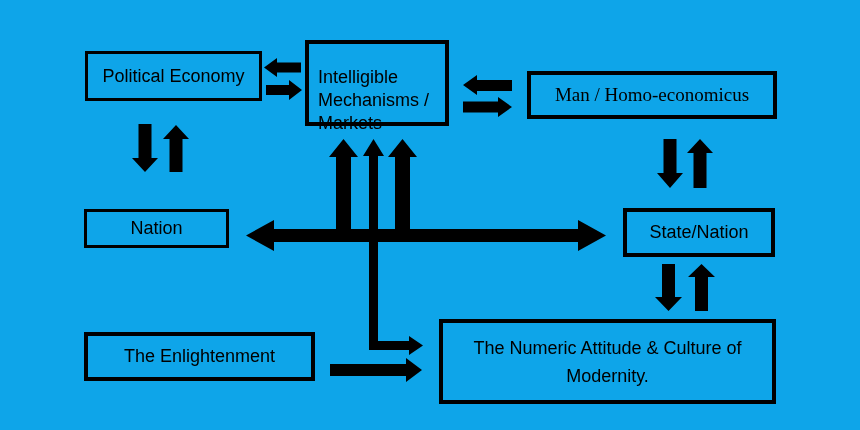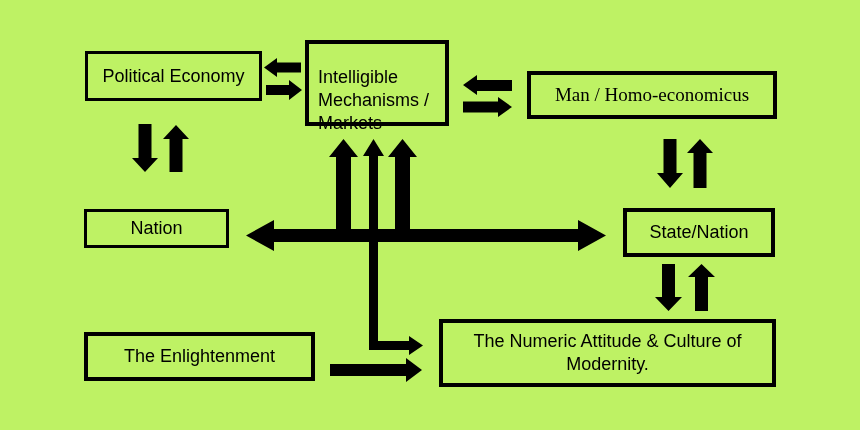--- a/index.html
+++ b/index.html
@@ -1,38 +1,38 @@
 <!DOCTYPE html>
 <html><head>
 <meta charset="utf-8">
 <style>
   html,body { margin:0; padding:0; background:#f7f7f7; }
   .canvas {
     position:relative; width:860px; height:430px;
-    background:#bef264; overflow:hidden;
+    background:#0ea5e9; overflow:hidden;
     font-family:"Liberation Sans", sans-serif; color:#000;
   }
   .arrows { position:absolute; left:0; top:0; width:860px; height:430px; }
   .node {
     position:absolute; box-sizing:border-box;
     border:3px solid #000; background:transparent;
     display:flex; align-items:center; justify-content:center;
     text-align:center; font-size:18px; line-height:1.25;
   }
   .b4 { border-width:4px; }
   #node-political-economy   { left:85px;  top:51px;  width:177px; height:50px; }
   #node-intelligible        { left:305px; top:40px;  width:144px; height:86px;
                               justify-content:flex-start; align-items:flex-start;
                               text-align:left; padding:22px 2px 0 9px; line-height:23px; }
   #node-man                 { left:527px; top:71px;  width:250px; height:48px; font-size:19px;font-family:Liberation Serif, serif; }
   #node-economy             { left:84px;  top:209px; width:145px; height:39px; }
   #node-state-nation        { left:623px; top:208px; width:152px; height:49px; }
   #node-enlightenment       { left:84px;  top:332px; width:231px; height:49px; }
-  #node-numeric             { left:439px; top:319px; width:337px; height:68px;
-                              padding:0 8px; line-height:23px; }
+  #node-numeric             { left:439px; top:319px; width:337px; height:85px;
+                              padding:0 8px; line-height:28px; }
 </style>
 </head>
 <body>
 
 <div class="canvas">
 
   <svg class="arrows" width="860" height="430" viewBox="0 0 860 430" fill="#000000">
 
     <polygon points="264,67.5 277,58 277,62.5 301,62.5 301,72.5 277,72.5 277,77"></polygon>
     <polygon points="266,85 289,85 289,80 302,90 289,100 289,95 266,95"></polygon>

